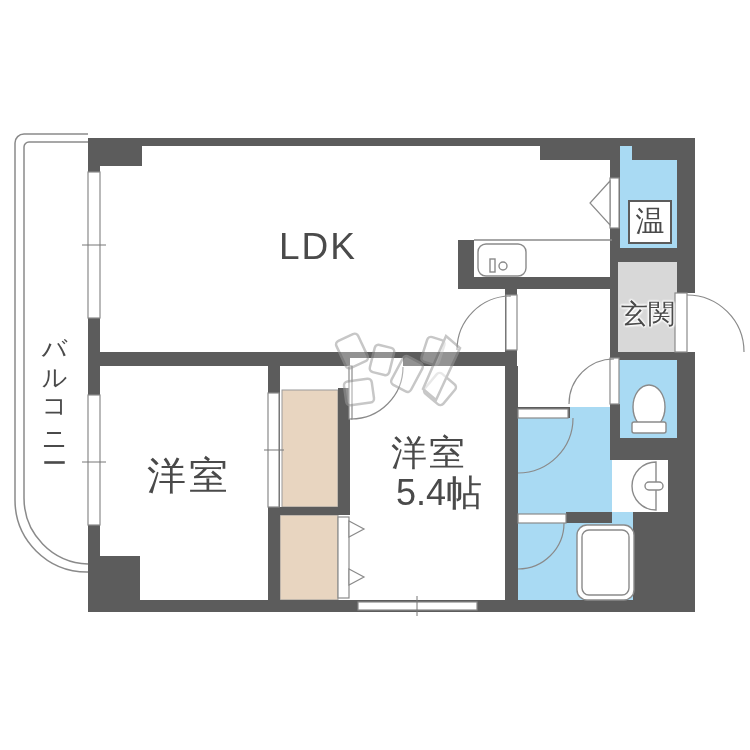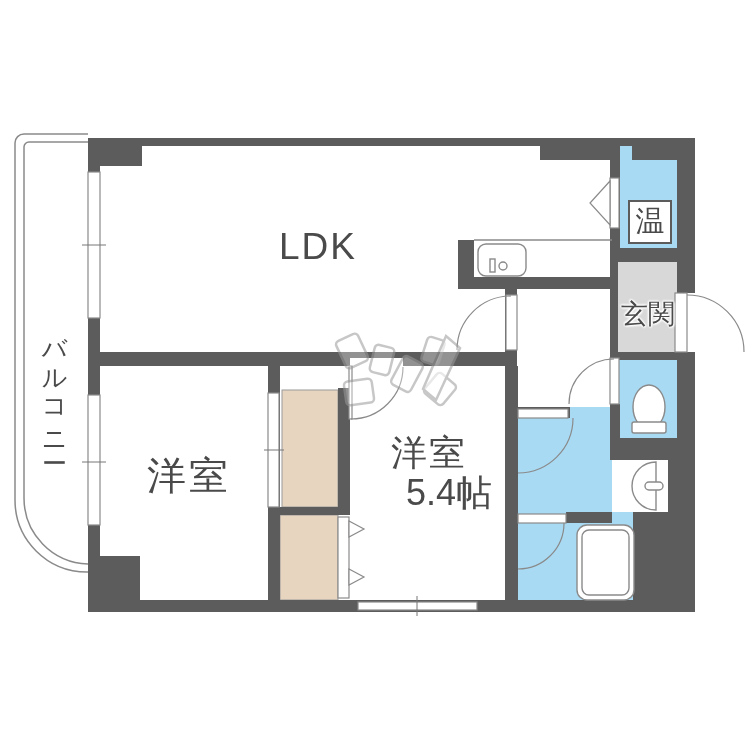--- a/index.html
+++ b/index.html
@@ -3,21 +3,21 @@
 <meta charset="utf-8">
 <style>
   html,body{margin:0;padding:0;background:#ffffff;}
   body{font-family:"Liberation Sans","DejaVu Sans",sans-serif;}
   #canvas{position:relative;width:750px;height:750px;background:#fff;overflow:hidden;}
   #plan-svg{position:absolute;left:0;top:0;}
   .label{position:absolute;color:#4a4a4a;text-align:center;line-height:1.05;}
   .label-ldk{left:258px;top:228px;width:120px;font-size:37px;letter-spacing:2px;}
   .label-bed1{left:116px;top:456px;width:146px;font-size:39px;letter-spacing:3px;}
   .label-bed2a{left:358px;top:434px;width:142px;font-size:36px;letter-spacing:2px;}
-  .label-bed2b{left:378px;top:474px;width:142px;font-size:36px;text-align:center;}
+  .label-bed2b{left:368px;top:474px;width:142px;font-size:36px;text-align:center;}
   .label-balcony{left:34px;top:282px;width:34px;height:210px;font-size:25px;
     writing-mode:vertical-rl;letter-spacing:4px;}
   .label-entrance{left:606px;top:300px;width:84px;font-size:27px;font-weight:normal;
     text-shadow:0 0 2px #fff,0 0 2px #fff,0 0 3px #fff,0 0 3px #fff,1px 1px 2px #fff,-1px -1px 2px #fff;}
   .yu-box{position:absolute;left:628px;top:200px;width:44px;height:44px;background:#fff;
     border:2px solid #5c5c5c;box-sizing:border-box;display:flex;align-items:center;justify-content:center;
     font-size:29px;color:#4a4a4a;}
 </style>
 </head>
 <body>

